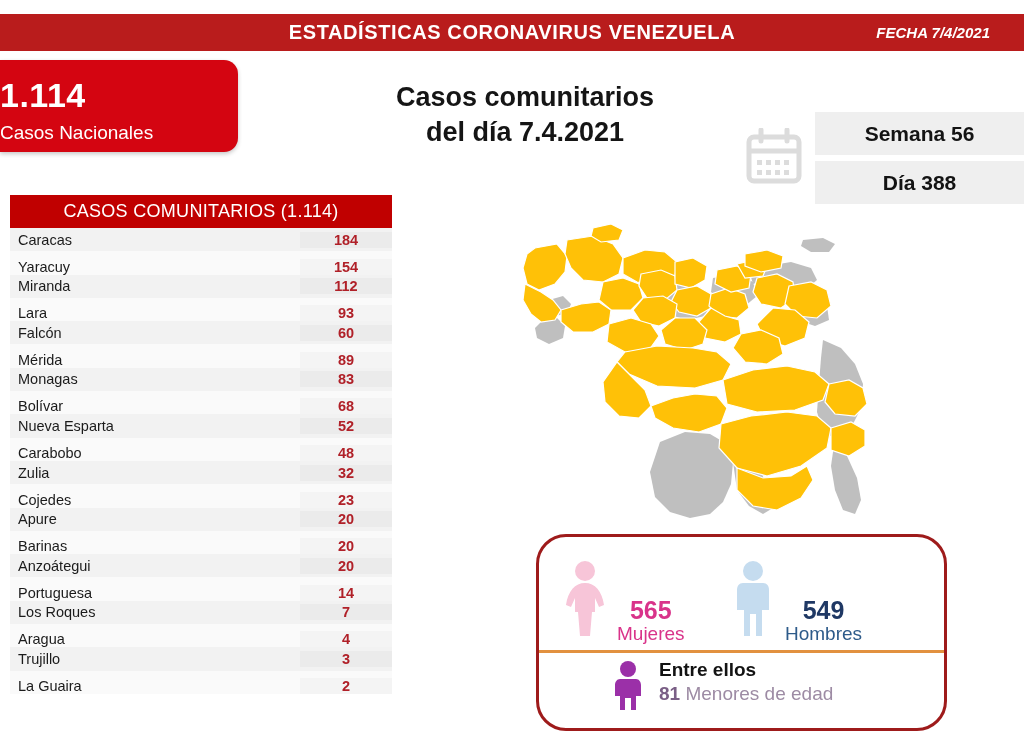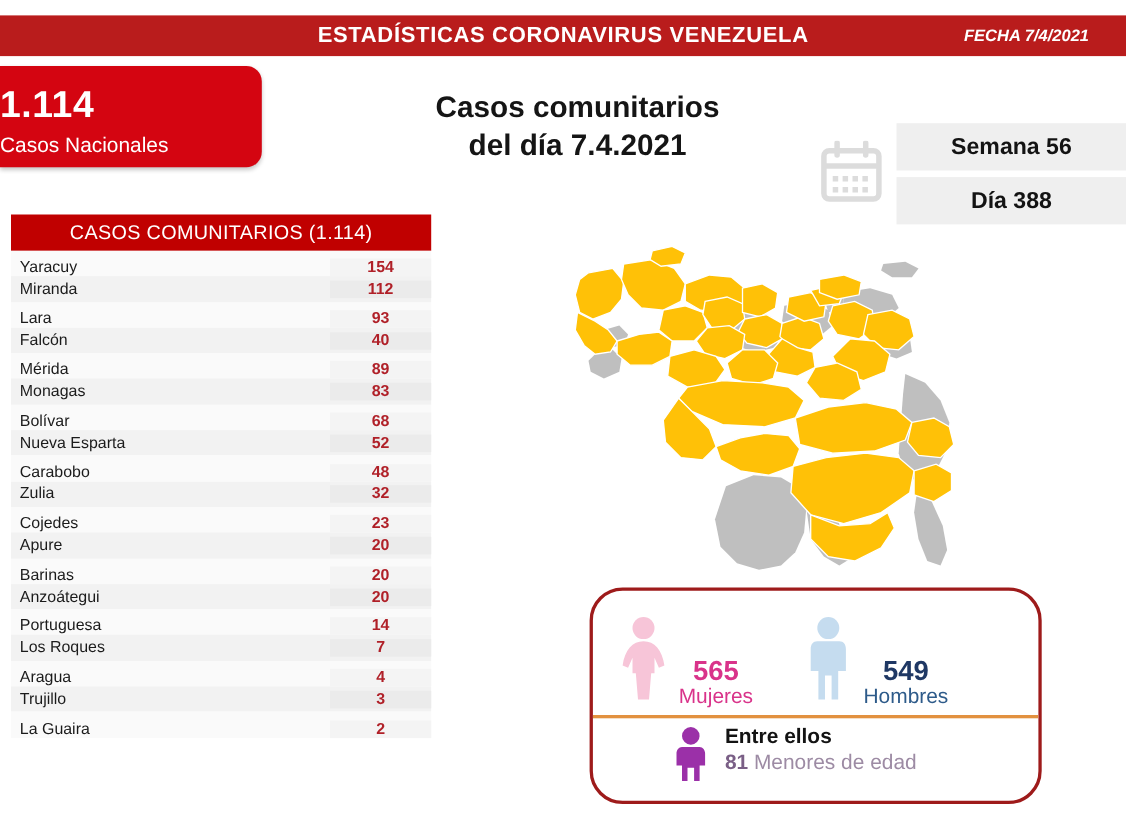--- a/index.html
+++ b/index.html
@@ -155,35 +155,39 @@
       </g>
     </svg>
   </div>
   <div class="wd-box" id="week-box">Semana 56</div>
   <div class="wd-box" id="day-box">Día 388</div>
 </div>
 
 <div id="table-panel">
   <div id="table-header">CASOS COMUNITARIOS (1.114)</div>
   <div id="table-body">
+      <div class="trow odd">
+        <div class="tname">Caracas</div>
+        <div class="tval">184</div>
+      </div>
       <div class="trow even">
         <div class="tname">Yaracuy</div>
         <div class="tval">154</div>
       </div>
       <div class="trow odd">
         <div class="tname">Miranda</div>
         <div class="tval">112</div>
       </div>
       <div class="trow even">
         <div class="tname">Lara</div>
         <div class="tval">93</div>
       </div>
       <div class="trow odd">
         <div class="tname">Falcón</div>
-        <div class="tval">40</div>
+        <div class="tval">60</div>
       </div>
       <div class="trow even">
         <div class="tname">Mérida</div>
         <div class="tval">89</div>
       </div>
       <div class="trow odd">
         <div class="tname">Monagas</div>
         <div class="tval">83</div>
       </div>
       <div class="trow even">

